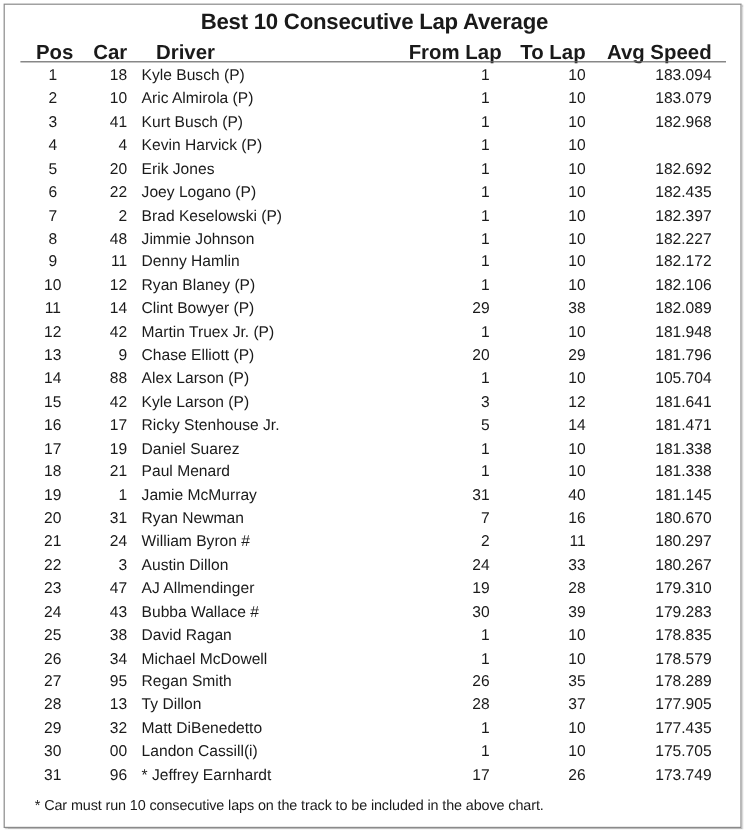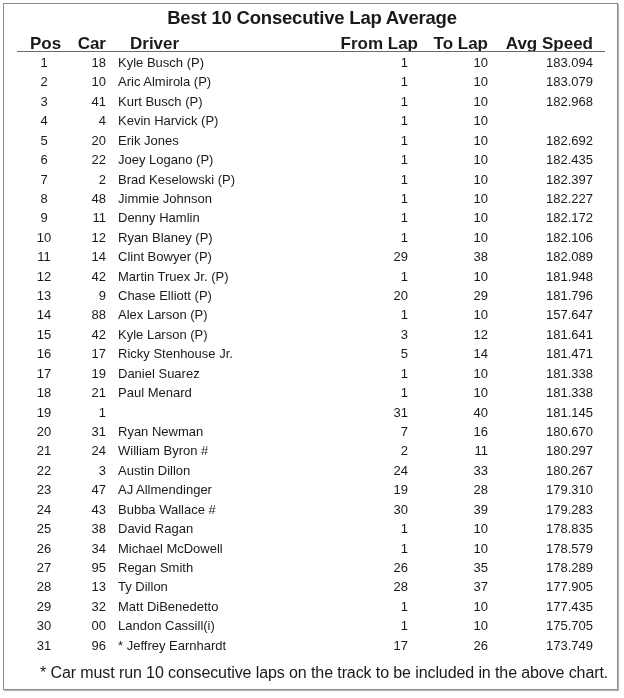--- a/index.html
+++ b/index.html
@@ -21,21 +21,21 @@
     .c-drv  { left: 118px; text-align: left; }
     .c-from { left: 340px; width: 68px; text-align: right; }
     .c-to   { left: 420px; width: 68px; text-align: right; }
     .c-avg  { left: 500px; width: 93px; text-align: right; }
     .h-pos  { left: 30px;  width: 28px; text-align: center; }
     .h-car  { left: 70px;  width: 36px; text-align: right; }
     .h-drv  { left: 118px; margin-left: 12px; }
     .h-from { left: 340px; width: 78px; text-align: right; }
     .h-to   { left: 420px; width: 68px; text-align: right; }
     .h-avg  { left: 500px; width: 93px; text-align: right; }
-    .footnote { position: absolute; left: 40px; top: 664px; font-size: 16px; letter-spacing: -0.1px; }
+    .footnote { position: absolute; left: 29px; top: 664px; font-size: 12px; letter-spacing: -0.1px; }
   </style>
 </head>
 <body>
 
 <div class="frame"></div>
 
 <div class="title">Best 10 Consecutive Lap Average</div>
 
 <div>
   <div class="hdr h-pos">Pos</div>
@@ -151,21 +151,21 @@
       <div class="cell c-from">20</div>
       <div class="cell c-to">29</div>
       <div class="cell c-avg">181.796</div>
     </div>
     <div class="row">
       <div class="cell c-pos">14</div>
       <div class="cell c-car">88</div>
       <div class="cell c-drv">Alex Larson (P)</div>
       <div class="cell c-from">1</div>
       <div class="cell c-to">10</div>
-      <div class="cell c-avg">157.647</div>
+      <div class="cell c-avg">105.704</div>
     </div>
     <div class="row">
       <div class="cell c-pos">15</div>
       <div class="cell c-car">42</div>
       <div class="cell c-drv">Kyle Larson (P)</div>
       <div class="cell c-from">3</div>
       <div class="cell c-to">12</div>
       <div class="cell c-avg">181.641</div>
     </div>
     <div class="row">
@@ -188,20 +188,21 @@
       <div class="cell c-pos">18</div>
       <div class="cell c-car">21</div>
       <div class="cell c-drv">Paul Menard</div>
       <div class="cell c-from">1</div>
       <div class="cell c-to">10</div>
       <div class="cell c-avg">181.338</div>
     </div>
     <div class="row">
       <div class="cell c-pos">19</div>
       <div class="cell c-car">1</div>
+      <div class="cell c-drv">Jamie McMurray</div>
       <div class="cell c-from">31</div>
       <div class="cell c-to">40</div>
       <div class="cell c-avg">181.145</div>
     </div>
     <div class="row">
       <div class="cell c-pos">20</div>
       <div class="cell c-car">31</div>
       <div class="cell c-drv">Ryan Newman</div>
       <div class="cell c-from">7</div>
       <div class="cell c-to">16</div>

